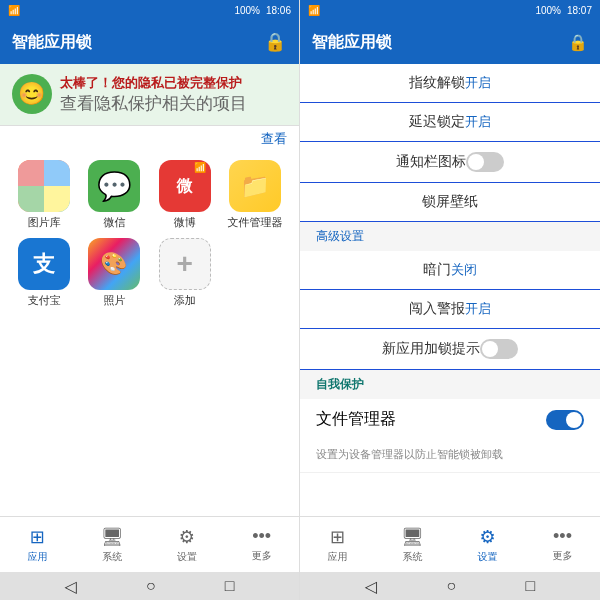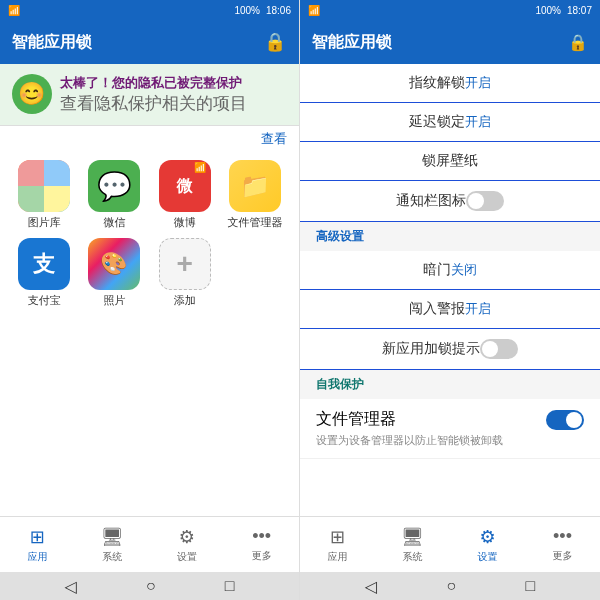--- a/index.html
+++ b/index.html
@@ -75,21 +75,21 @@
       display: flex;
       align-items: center;
       justify-content: center;
       font-size: 22px;
       flex-shrink: 0;
     }
 
     .banner .banner-text .title-text {
       font-size: 13px;
       font-weight: bold;
-      color: #701a75;
+      color: #b91c1c;
     }
 
     .banner .banner-text .sub-text {
       font-size: 17px;
       color: #666;
     }
 
     .view-link {
       text-align: right;
       padding: 4px 12px;
@@ -257,21 +257,21 @@
     }
 
     .toggle-switch.off::after { left: 2px; }
     .toggle-switch.on::after { right: 2px; }
 
     .section-header {
       background: #f5f5f5;
       padding: 6px 16px;
       font-size: 12px;
       color: #1565c0;
-      font-weight: bold;
+      font-weight: normal;
     }
 
     .self-protection {
       background: #f5f5f5;
       padding: 6px 16px;
       font-size: 12px;
       color: #0f766e;
       font-weight: bold;
     }
 
@@ -282,21 +282,21 @@
 
     .protection-item .top-row {
       display: flex;
       justify-content: space-between;
       align-items: center;
     }
 
     .protection-item .desc {
       font-size: 11px;
       color: #888;
-      margin-top: 3px;
+      margin-top: 17px;
     }
 
     .right-bottom-nav {
       margin-top: auto;
       background: #fff;
       border-top: 1px solid #ddd;
       display: flex;
       height: 56px;
     }
 
@@ -462,26 +462,26 @@
       <span class="item-label">指纹解锁</span>
       <span class="item-value">开启</span>
     </div>
 
     <div class="settings-item">
       <span class="item-label">延迟锁定</span>
       <span class="item-value">开启</span>
     </div>
 
     <div class="settings-item">
-      <span class="item-label">锁屏壁纸</span>
-    </div>
-
-    <div class="settings-item">
       <span class="item-label">通知栏图标</span>
       <div class="toggle-switch off"></div>
+    </div>
+
+    <div class="settings-item">
+      <span class="item-label">锁屏壁纸</span>
     </div>
 
     <div class="section-header">
       <span>高级设置</span>
     </div>
 
     <div class="settings-item">
       <span class="item-label">暗门</span>
       <span class="item-value">关闭</span>
     </div>

